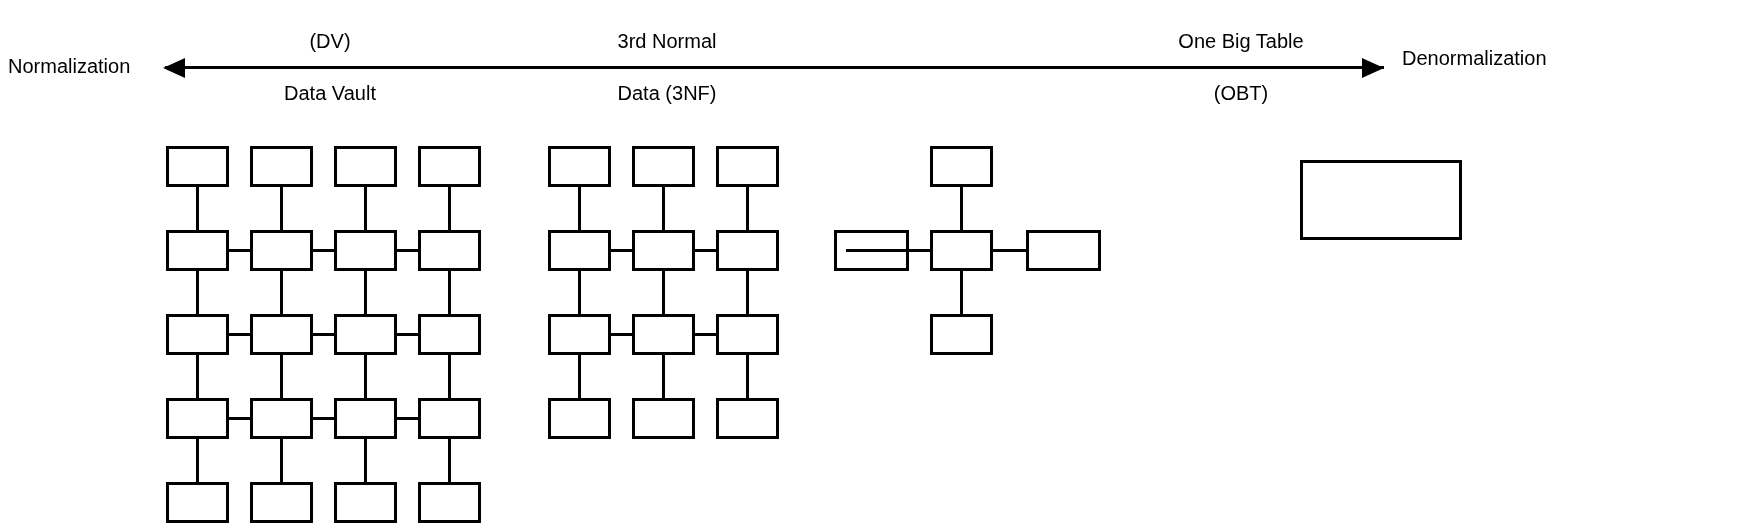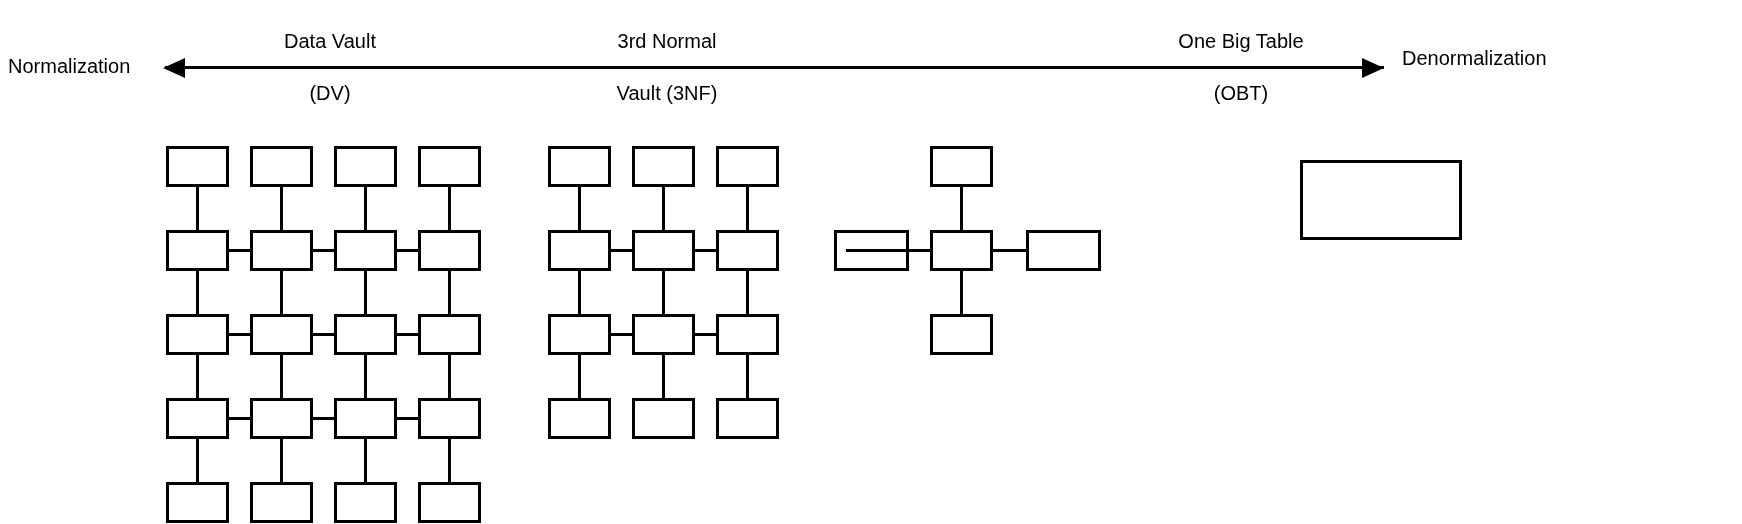--- a/index.html
+++ b/index.html
@@ -89,27 +89,27 @@
 
   <div class="axis-end-label" id="label-normalization">Normalization</div>
 
   <div class="axis-end-label" id="label-denormalization">Denormalization</div>
 
   <div class="axis-line"></div>
   <div class="arrowhead left"></div>
   <div class="arrowhead right"></div>
 
   <div class="stage-label" style="left:230px; top:2px; width:200px;">
+    <div>(DV)</div>
     <div>Data Vault</div>
-    <div>(DV)</div>
   </div>
 
   <div class="stage-label" style="left:567px; top:2px; width:200px;">
     <div>3rd Normal</div>
-    <div>Vault (3NF)</div>
+    <div>Data (3NF)</div>
   </div>
 
   <div class="stage-label" style="left:852px; top:2px; width:200px;">
   </div>
 
   <div class="stage-label" style="left:1141px; top:2px; width:200px;">
     <div>One Big Table</div>
     <div>(OBT)</div>
   </div>
 

